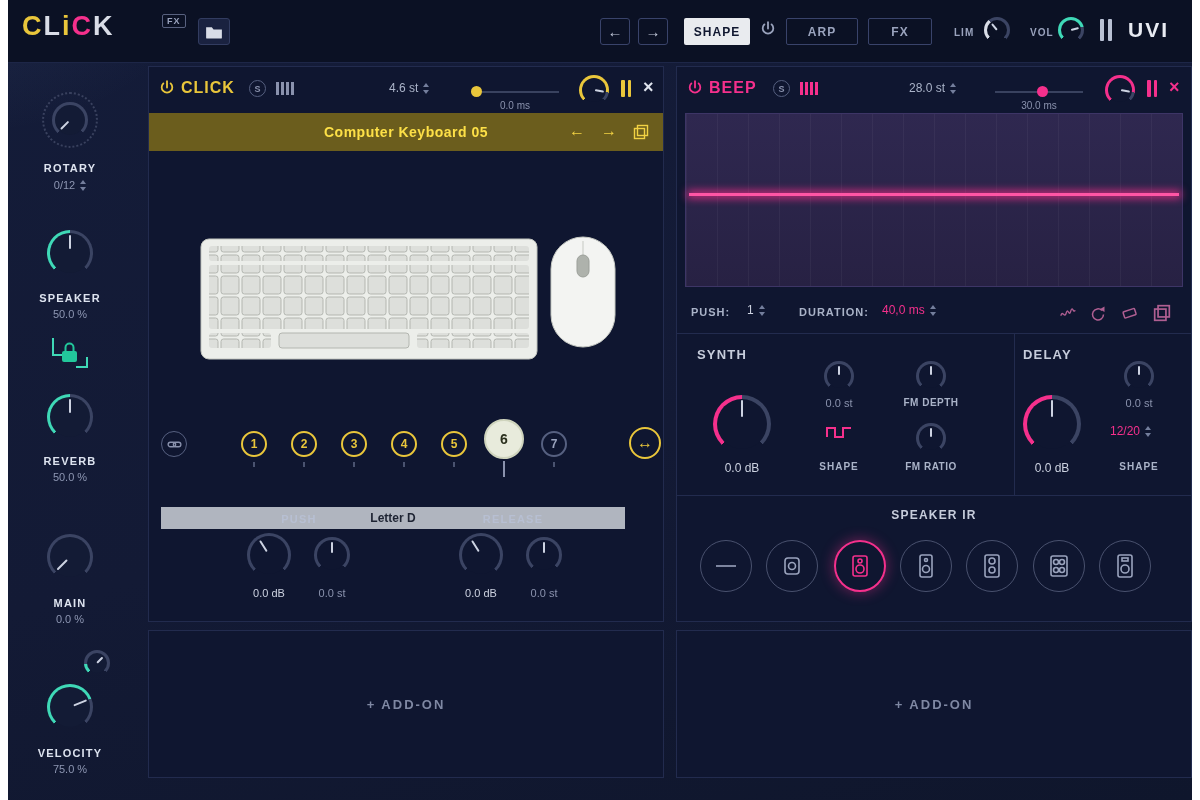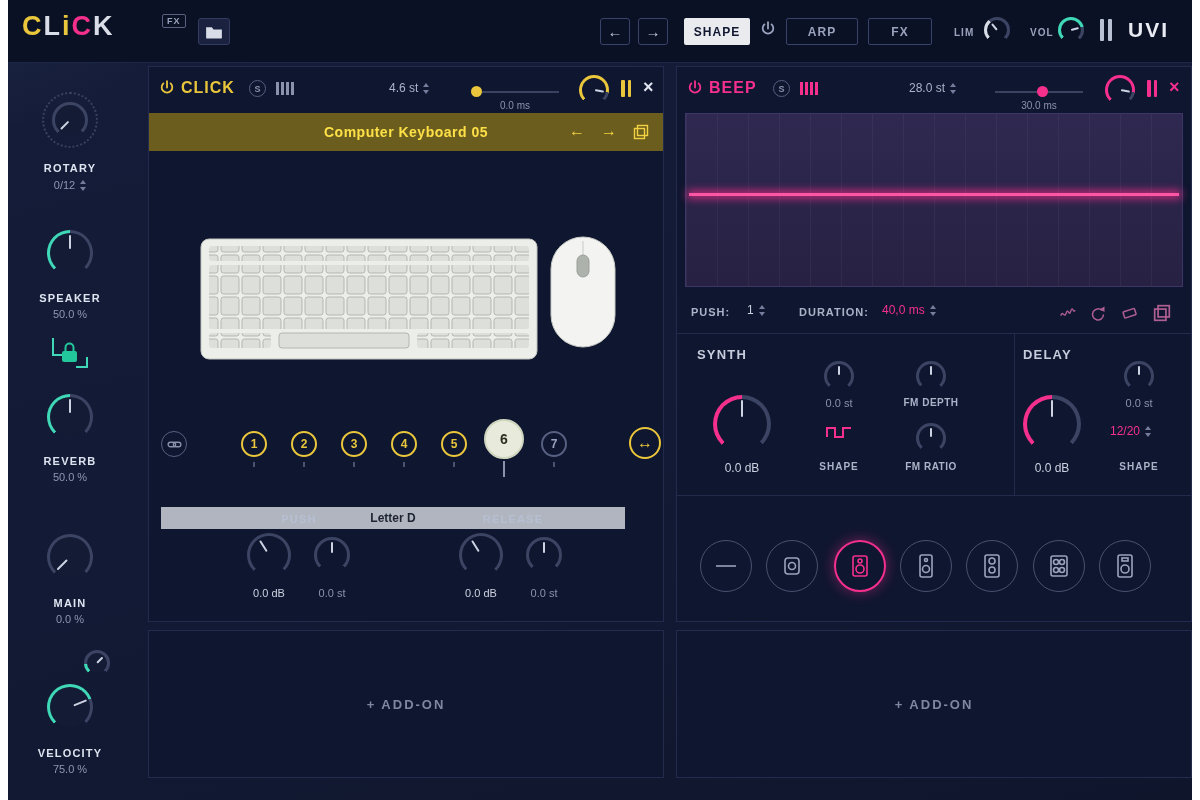--- a/index.html
+++ b/index.html
@@ -445,20 +445,21 @@
     <div class="kval dim" style="left:432px;top:330px;width:60px;">0.0 st</div>
     <div class="rowval pinktxt" style="left:433px;top:357px;font-size:12px;">
       <span class="pinktxt">12/20</span>
       <span class="stp">
             <i class="u"></i>
             <i class="d"></i>
           </span>
     </div>
     <div class="kval dim" style="left:432px;top:394px;width:60px;font-size:10px;font-weight:700;letter-spacing:1px;color:#aab3c8;">SHAPE</div>
 
+    <div class="seclabel" style="left:0;top:441px;width:514px;font-size:12px;color:#c6ccdb;">SPEAKER IR</div>
     <div class="spk" style="left:23px;top:473px;">
       <svg width="26" height="26" viewBox="0 0 26 26">
             <line x1="3" y1="13" x2="23" y2="13"></line>
           </svg>
     </div>
     <div class="spk" style="left:89px;top:473px;">
       <svg width="26" height="26" viewBox="0 0 24 26">
             <rect x="5" y="5" width="14" height="16" rx="3"></rect>
             <circle cx="12" cy="13" r="3.5"></circle>
           </svg>

